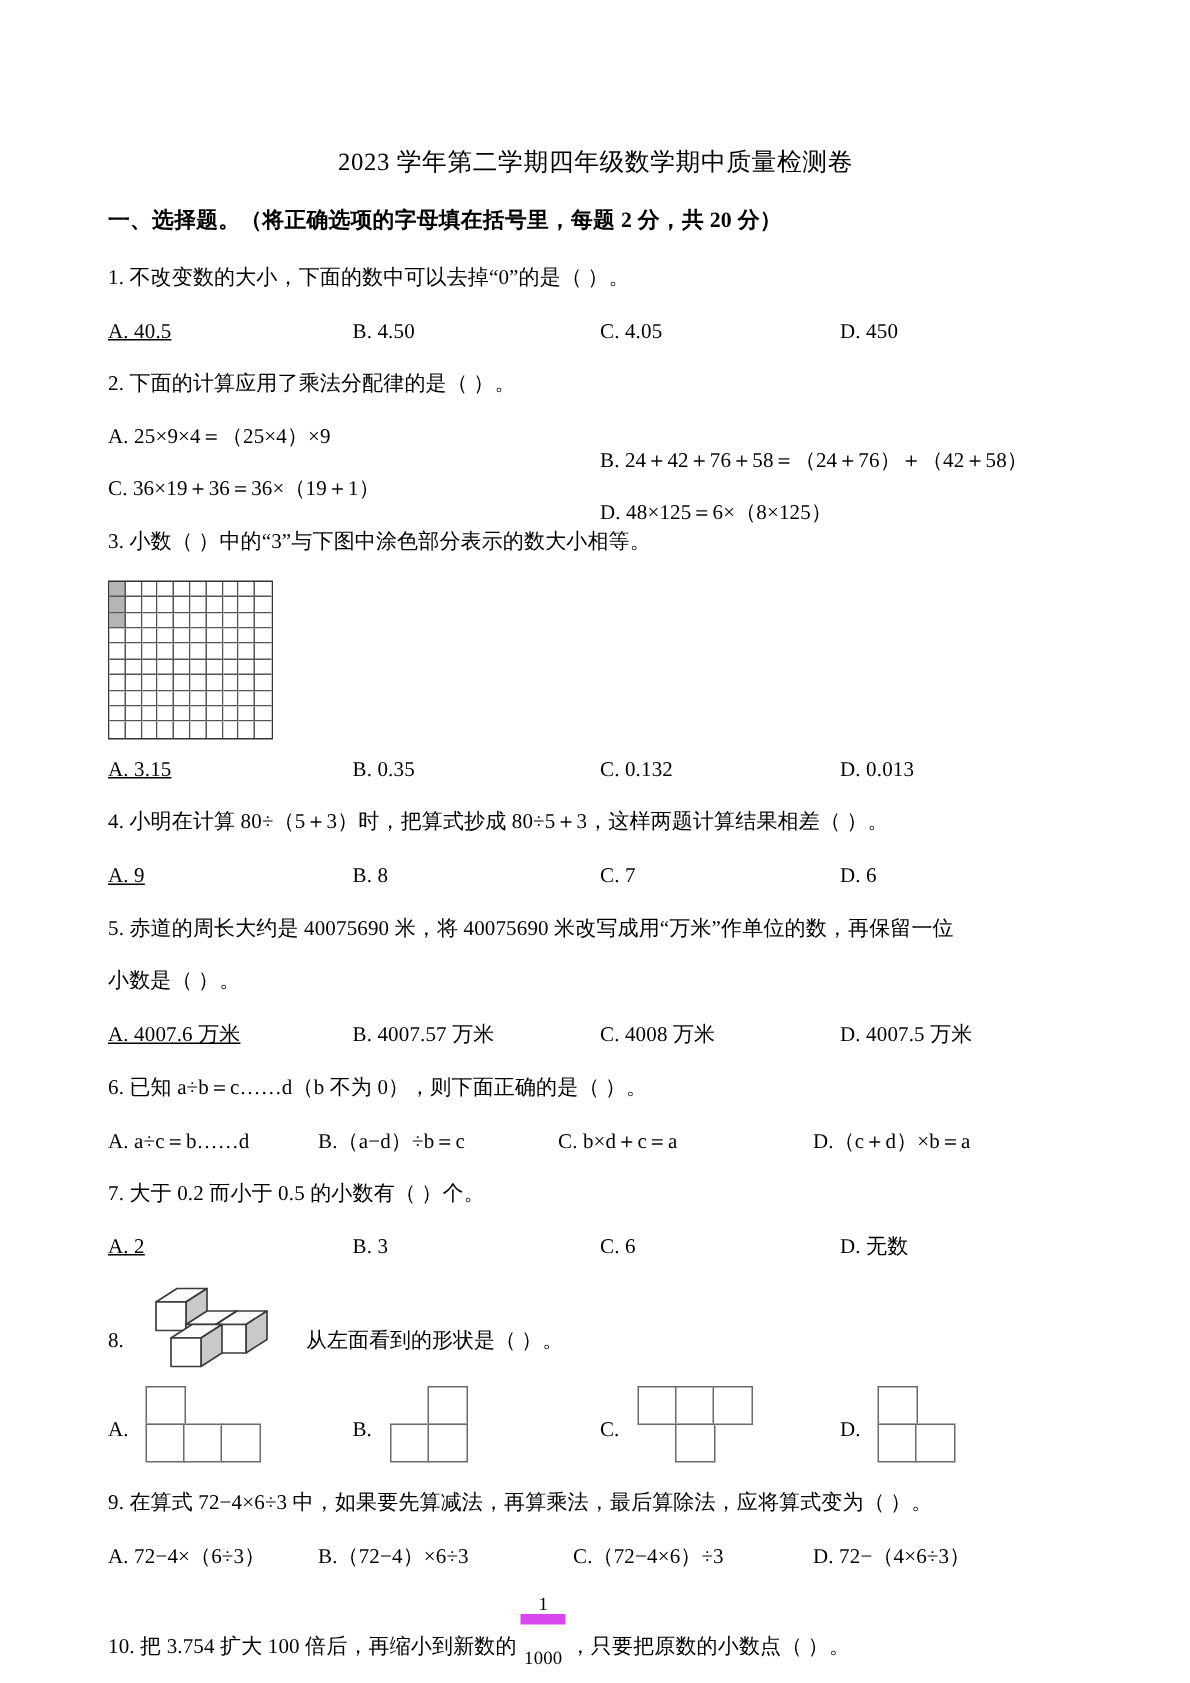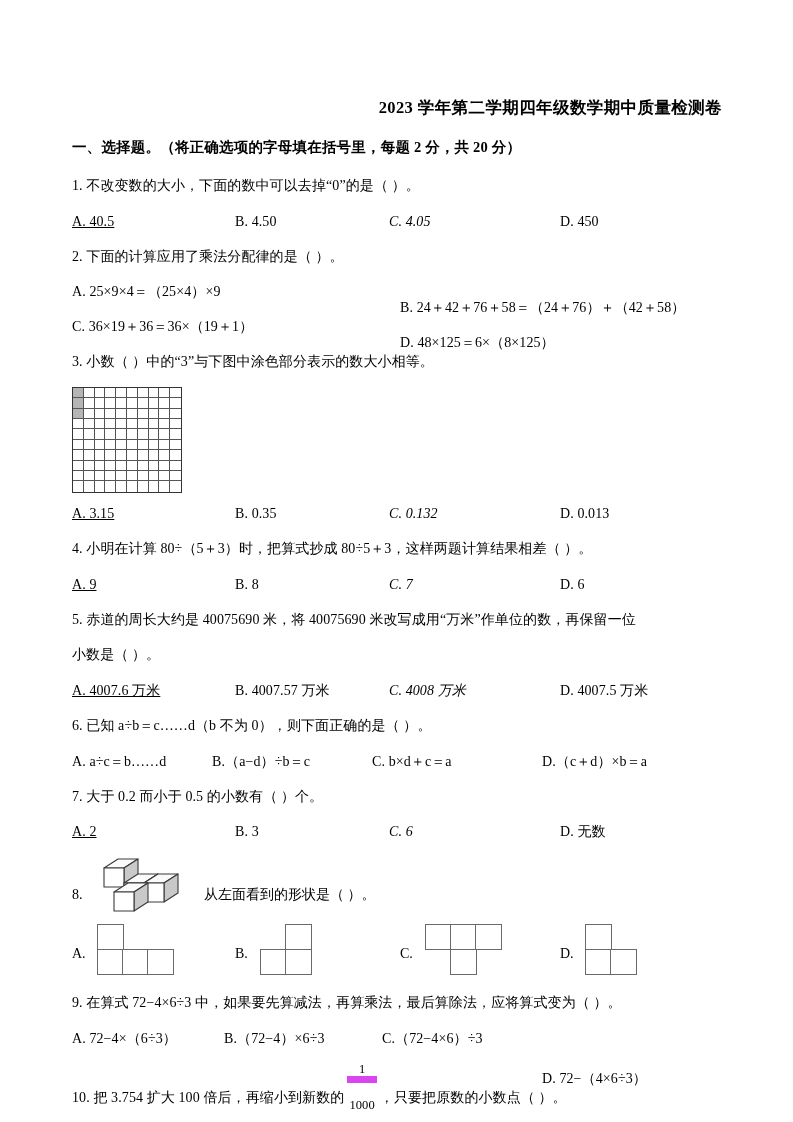--- a/index.html
+++ b/index.html
@@ -25,22 +25,22 @@
   }
   .content {
     position: absolute;
     left: 72px;
     top: 96px;
     width: 650px;
   }
 
   
   .doc-title {
-    text-align: right;
-    font-weight: bold;
+    text-align: center;
+    font-weight: normal;
     font-size: 16.5px;
     letter-spacing: 0.4px;
     margin: 0 0 18px 0;
     line-height: 1.4;
   }
 
   
   .section-head {
     font-weight: bold;
     font-size: 14.5px;
@@ -66,37 +66,37 @@
   }
   .opt {
     position: absolute;
     top: 0;
     white-space: nowrap;
     line-height: 22px;
     letter-spacing: 0.1px;
   }
   .opt.c0 { left: 0px; text-decoration: underline; }
   .opt.c1 { left: 163px; }
-  .opt.c2 { left: 317px; font-style: italic; }
+  .opt.c2 { left: 328px; }
   .opt.c3 { left: 488px; }
 
   
   .opt.w0 { left: 0px; }
   .opt.w1 { left: 328px; margin-top: 16px; }
 
   
   .opt.k0 { left: 0px; }
   .opt.k1 { left: 140px; }
   .opt.k2 { left: 300px; }
   .opt.k3 { left: 470px; text-align: center; }
 
   .opt.n0 { left: 0px; }
-  .opt.n1 { left: 152px; }
+  .opt.n1 { left: 140px; }
   .opt.n2 { left: 310px; }
-  .opt.n3 { left: 470px; margin-top: 40px; }
+  .opt.n3 { left: 470px; }
 
   
   .grid-wrap {
     margin: 6px 0 10px 0;
     padding-left: 0px;
   }
   .grid10 {
     width: 110px;
     height: 106px;
     display: grid;

